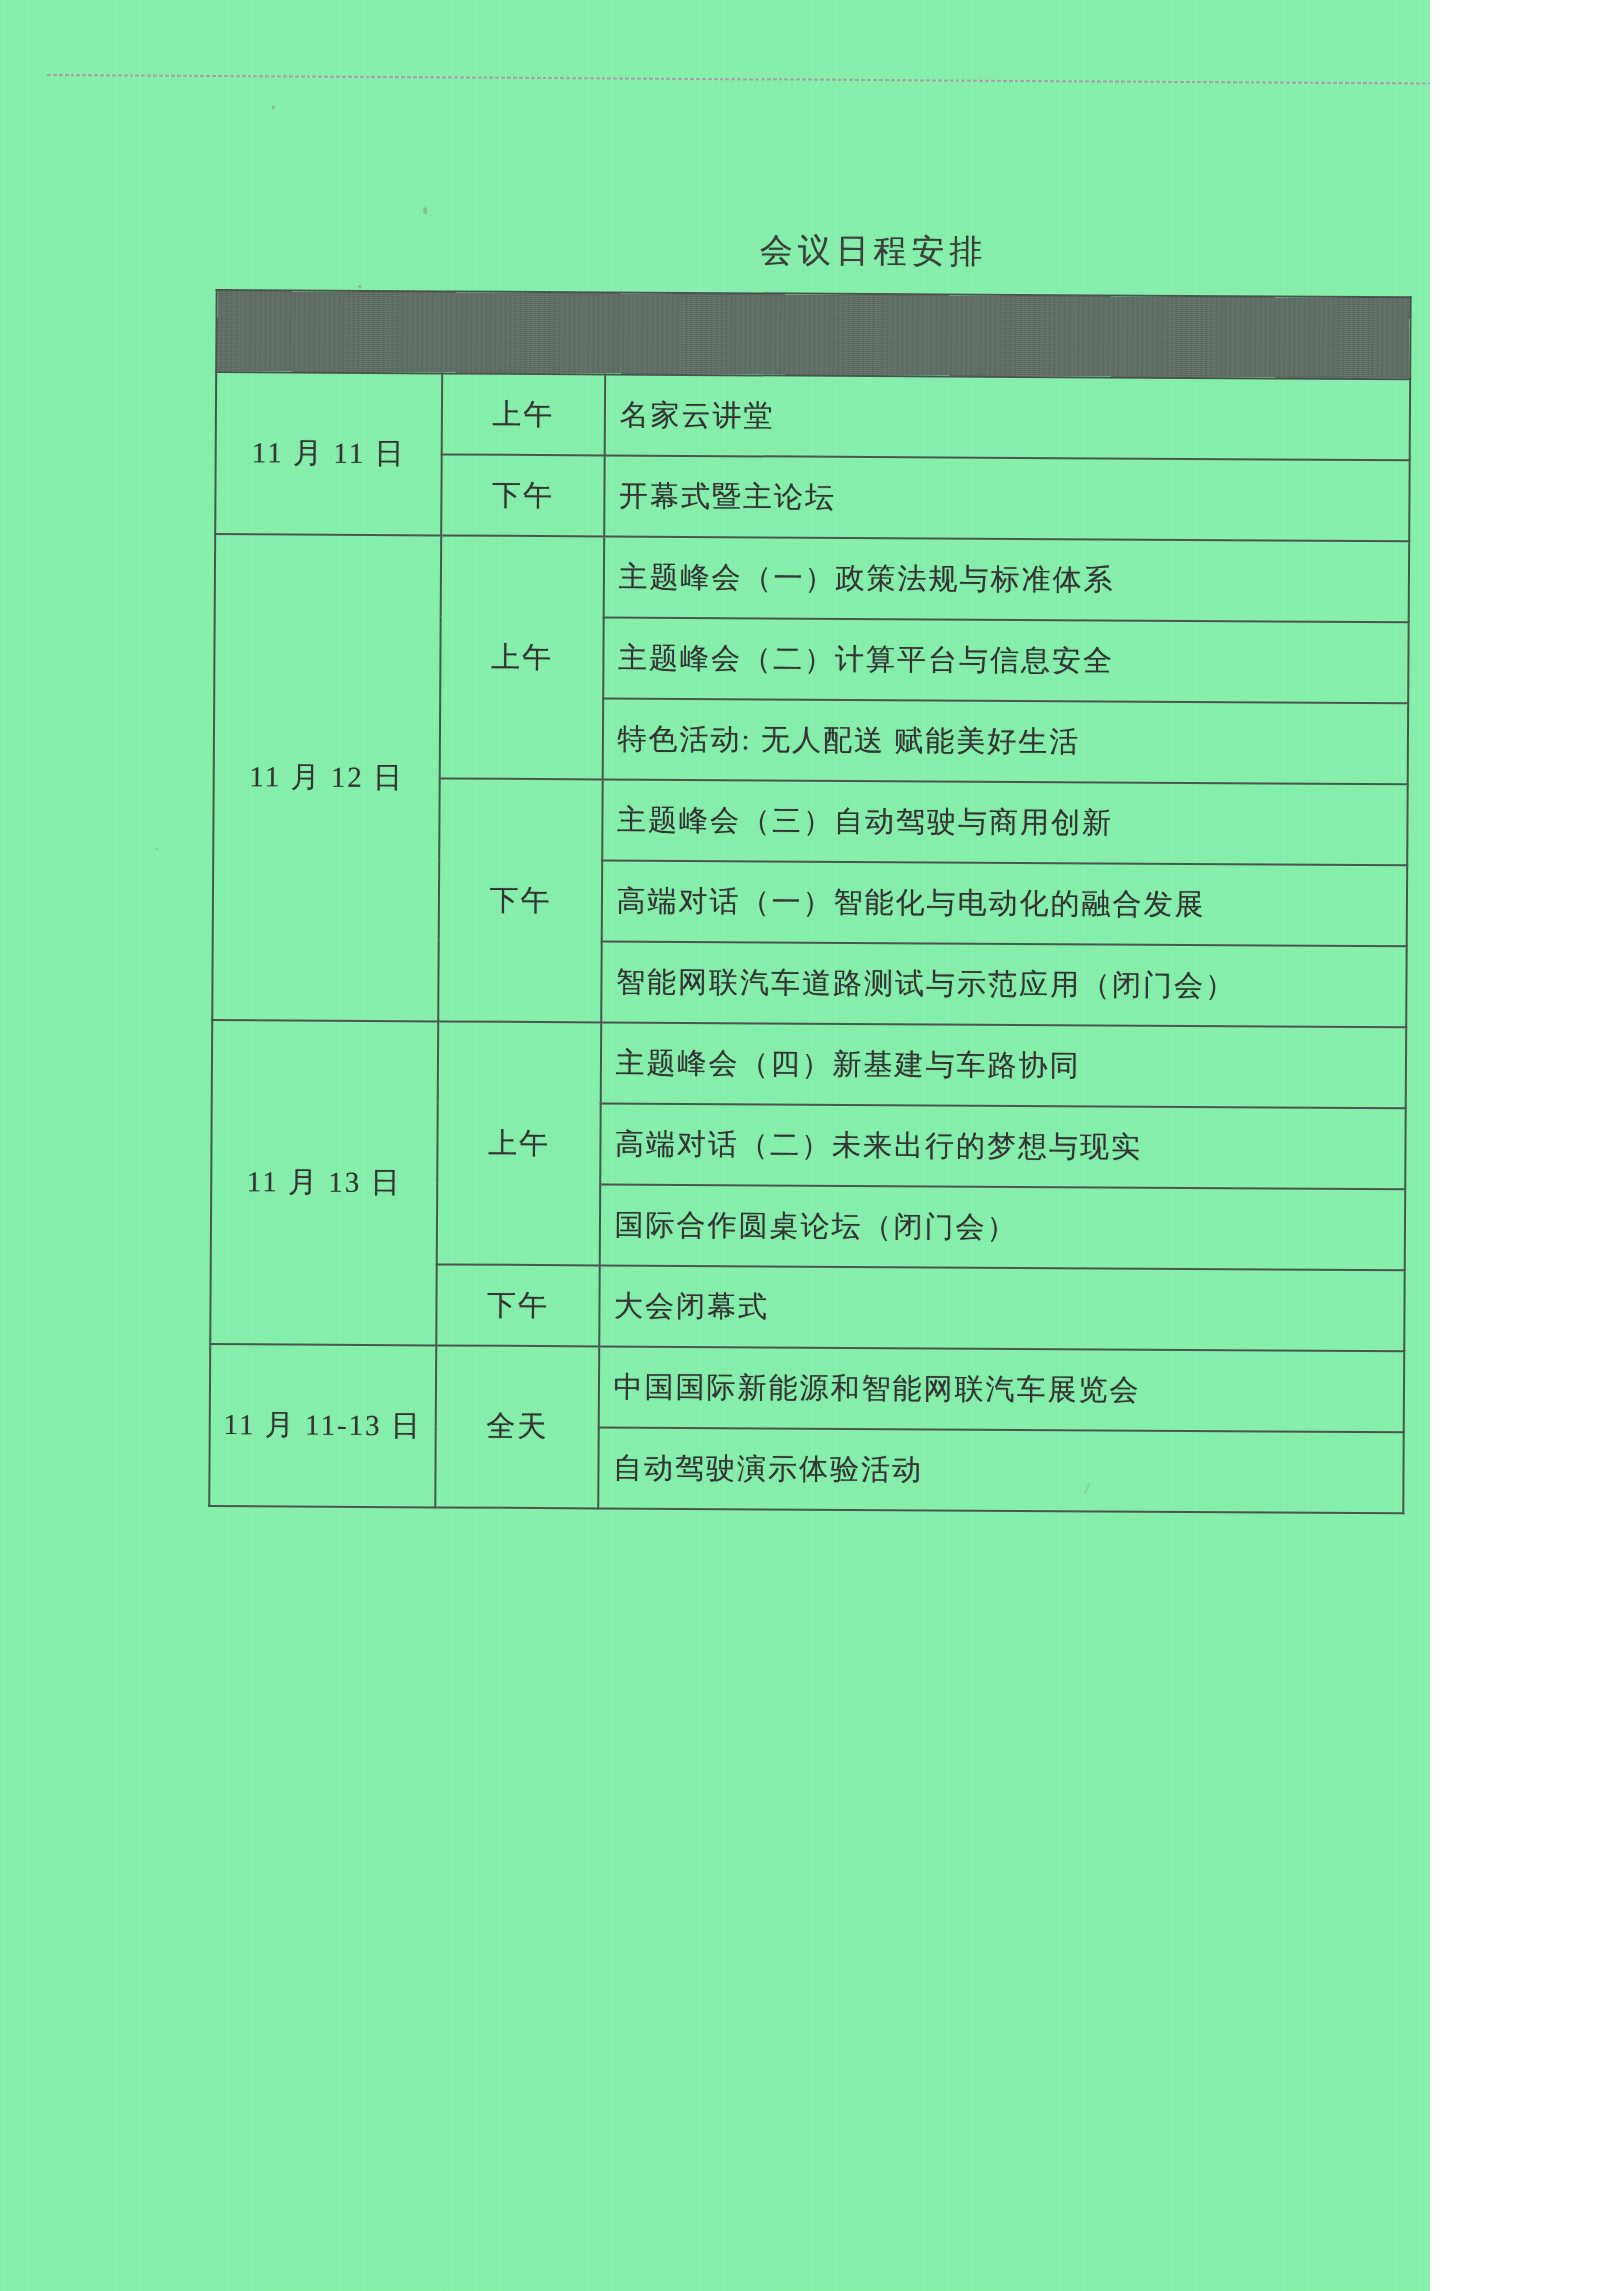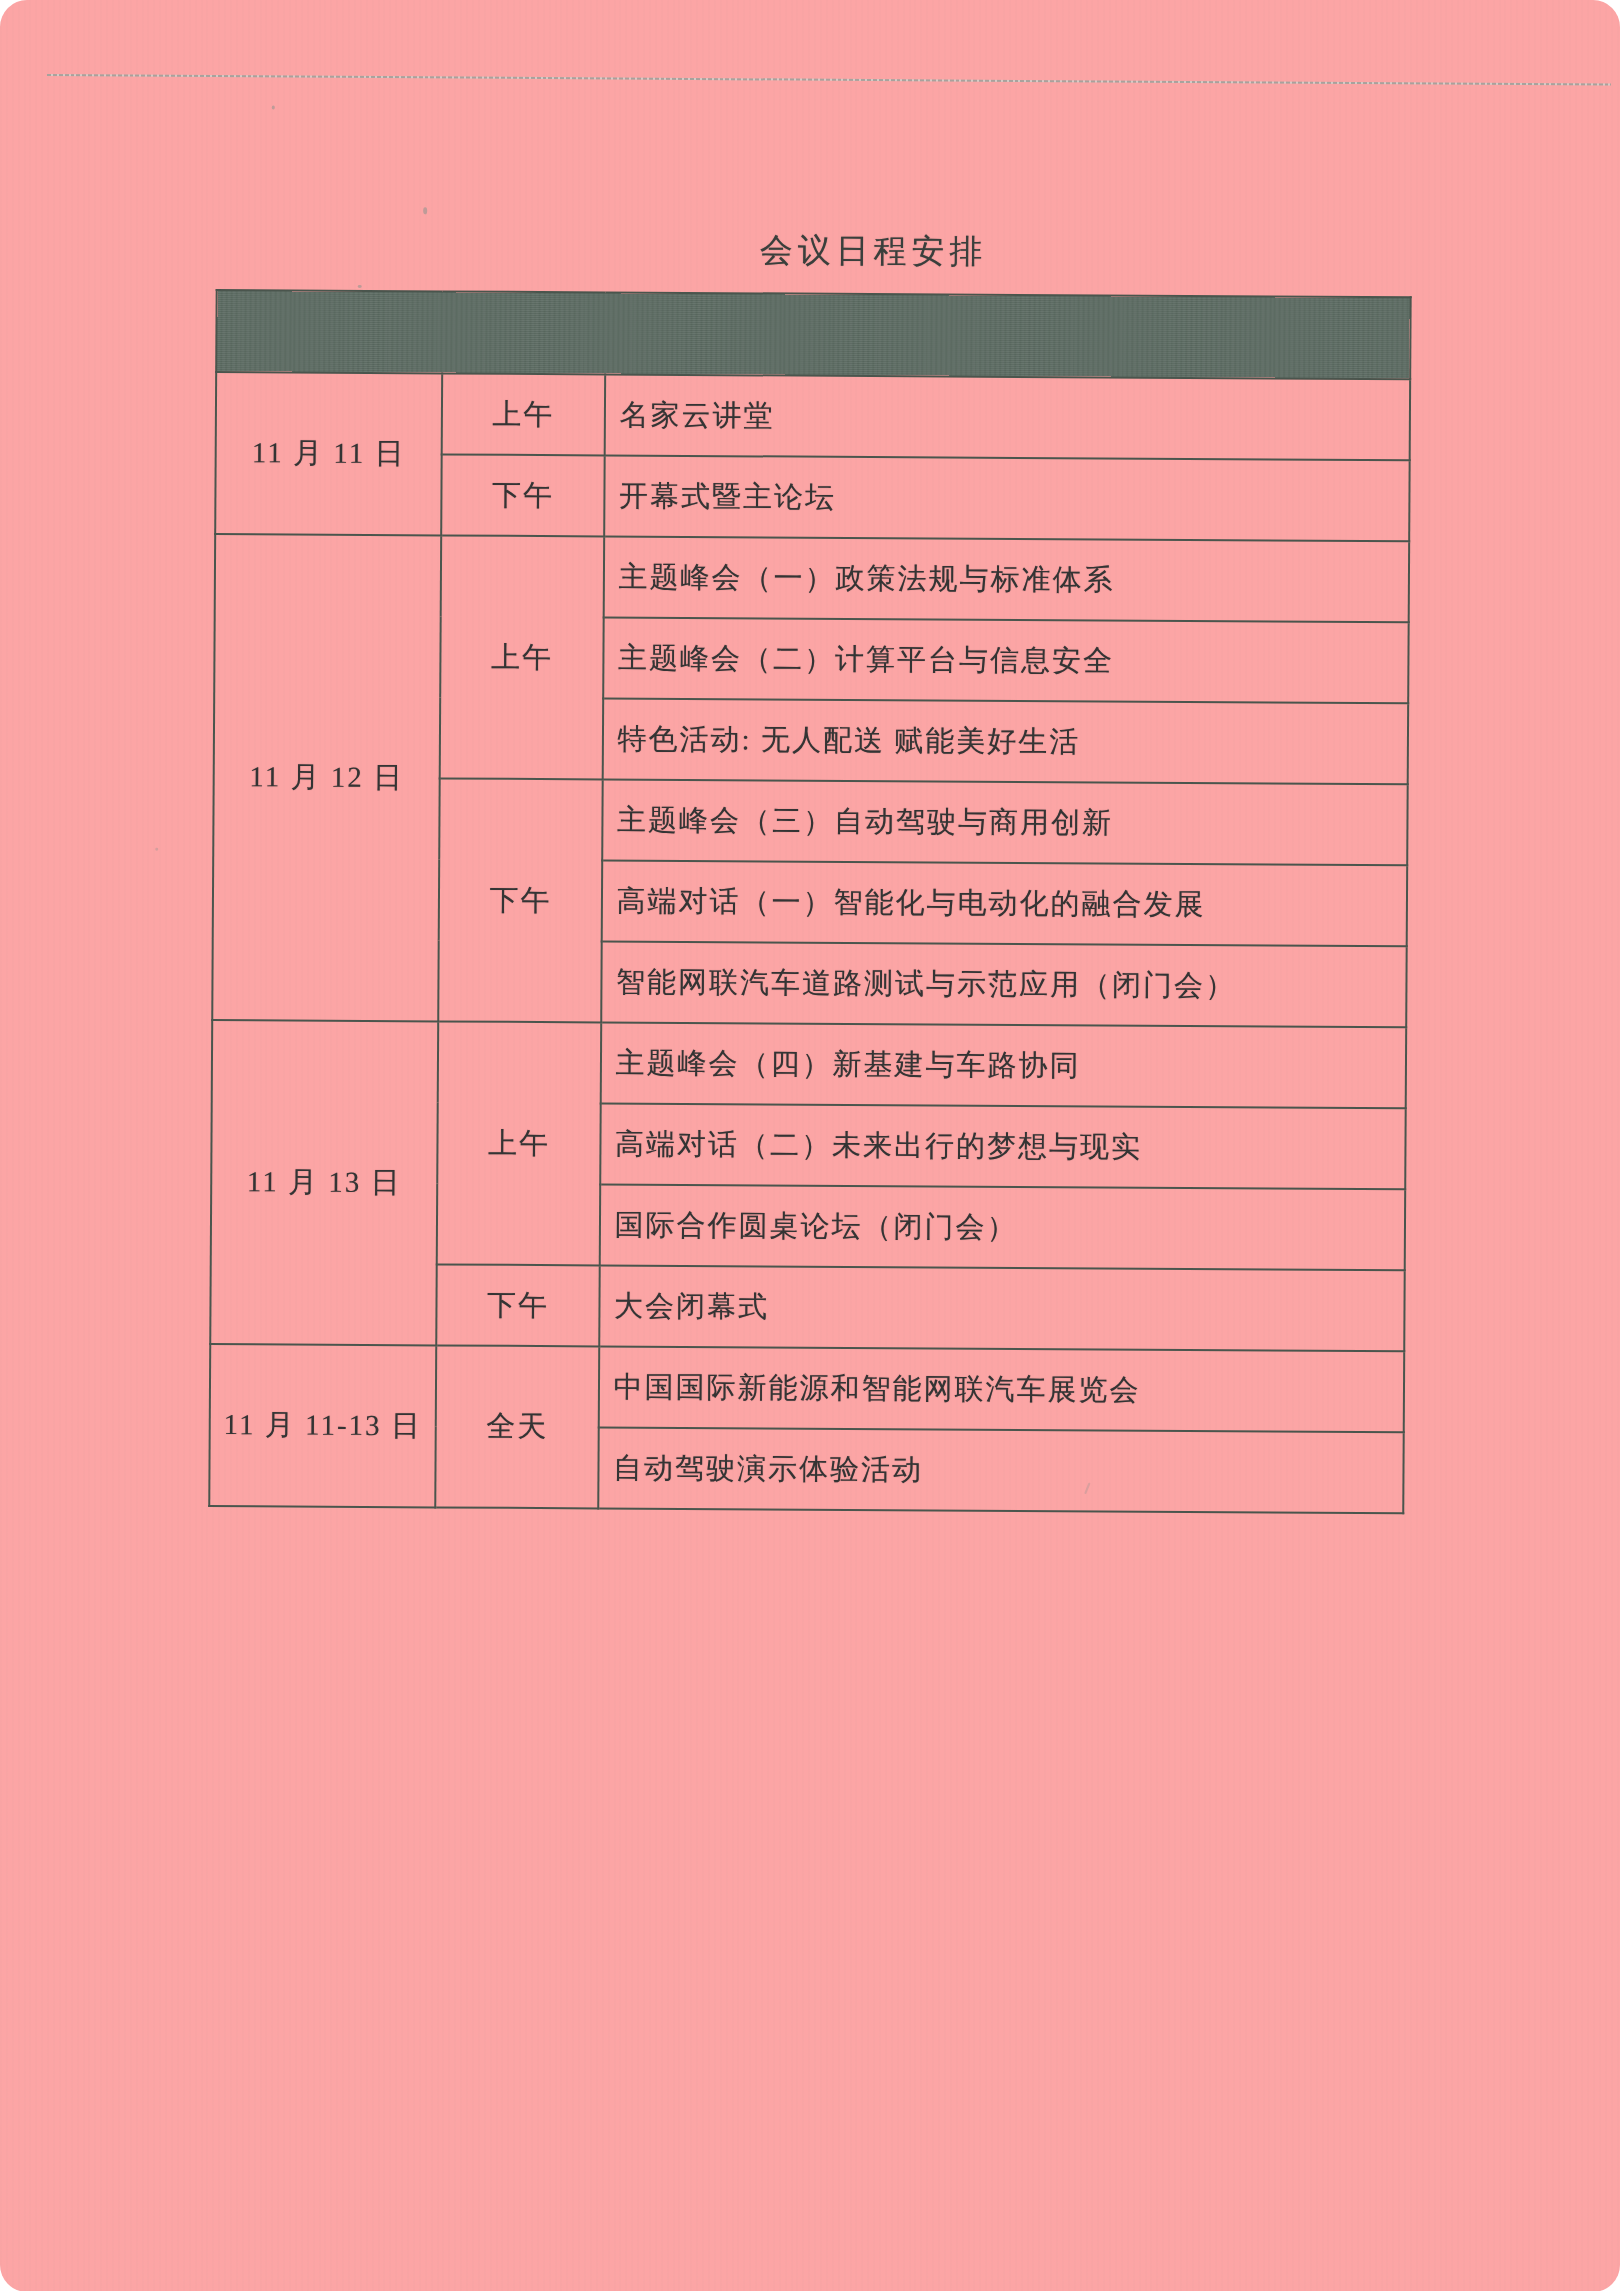--- a/index.html
+++ b/index.html
@@ -1,25 +1,24 @@
 <!DOCTYPE html>
 <html><head>
 <meta charset="utf-8">
 <style>
   html, body { margin: 0; padding: 0; background: #ffffff; }
 
   .page {
     position: relative;
-    width: 1620px;
+    width: 1430px;
     height: 2292px;
-    background: #fca5a5;
+    background: #86efac;
     overflow: hidden;
     font-family: "Liberation Serif", "DejaVu Serif", serif;
     color: #333333;
-    border-radius: 27px;
   }
   
   .page::before {
     content: "";
     position: absolute;
     inset: 0;
     background: repeating-linear-gradient(90deg,
       rgba(110,120,115,0.018) 0 2px,
       rgba(0,0,0,0) 2px 5.9px);
     pointer-events: none;

